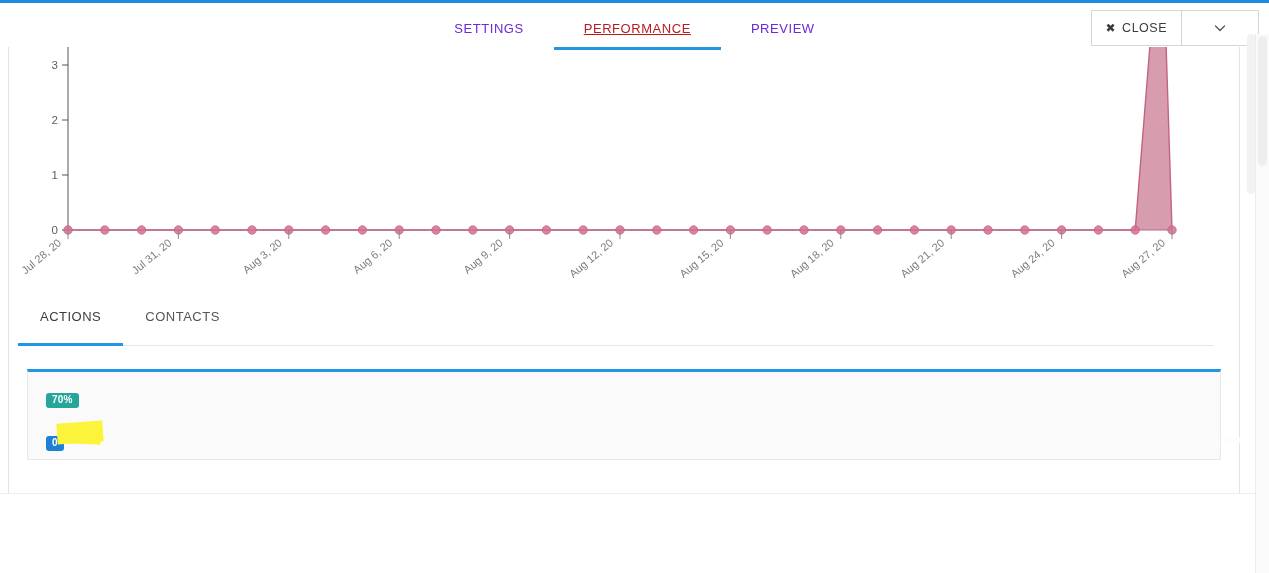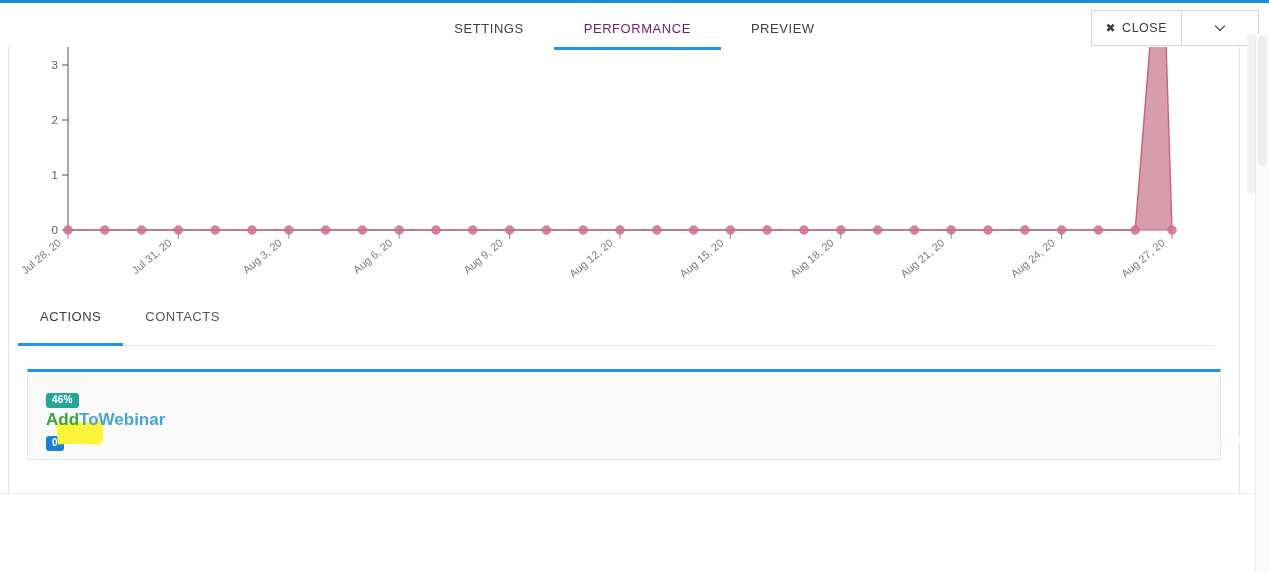--- a/index.html
+++ b/index.html
@@ -40,36 +40,36 @@
   }
   .tab {
     position: relative;
     height: 44px;
     padding: 0 30px;
     display: flex;
     align-items: center;
     justify-content: center;
     font-size: 13px;
     letter-spacing: .55px;
-    color: #404040;
+    color: #6d28d9;
     cursor: pointer;
     white-space: nowrap;
     background: transparent;
     border: none;
     font-family: "Liberation Sans", sans-serif;
   }
   .tab .tab-underline {
     position: absolute;
     left: 0; right: 0;
     bottom: 0;
     height: 3px;
     background: transparent;
   }
   .tab.active .tab-underline { background: #2196e3; }
-  .tab.active { color: #701a75; }
+  .tab.active { color: #b91c1c; text-decoration: underline; }
 
   .topbar-actions {
     position: absolute;
     top: 7px;
     right: 10px;
     display: flex;
     align-items: stretch;
     height: 36px;
     z-index: 50;
   }
@@ -380,29 +380,26 @@
       <span class="sub-underline"></span>
     </button>
     <button class="subtab">
       <span>CONTACTS</span>
       <span class="sub-underline"></span>
     </button>
   </div>
 
   <div class="action-card">
     <div class="action-inner">
-      <span class="badge badge-pct">46%</span>
+      <span class="badge badge-pct">70%</span>
 
       <div class="highlight"></div>
       <div class="highlight2"></div>
       <span class="badge badge-orange"></span>
 
-      <div class="action-title">
-        <span class="title-seg-a">Add</span><span class="title-seg-b">ToWebinar</span>
-      </div>
     </div>
 
     <div class="badge-row-bottom">
       <span class="badge badge-count">0</span>
     </div>
   </div>
 
   <div class="ghost-label">Add Registrant To Webinar Action</div>
 
   <div class="bottom-line"></div>

